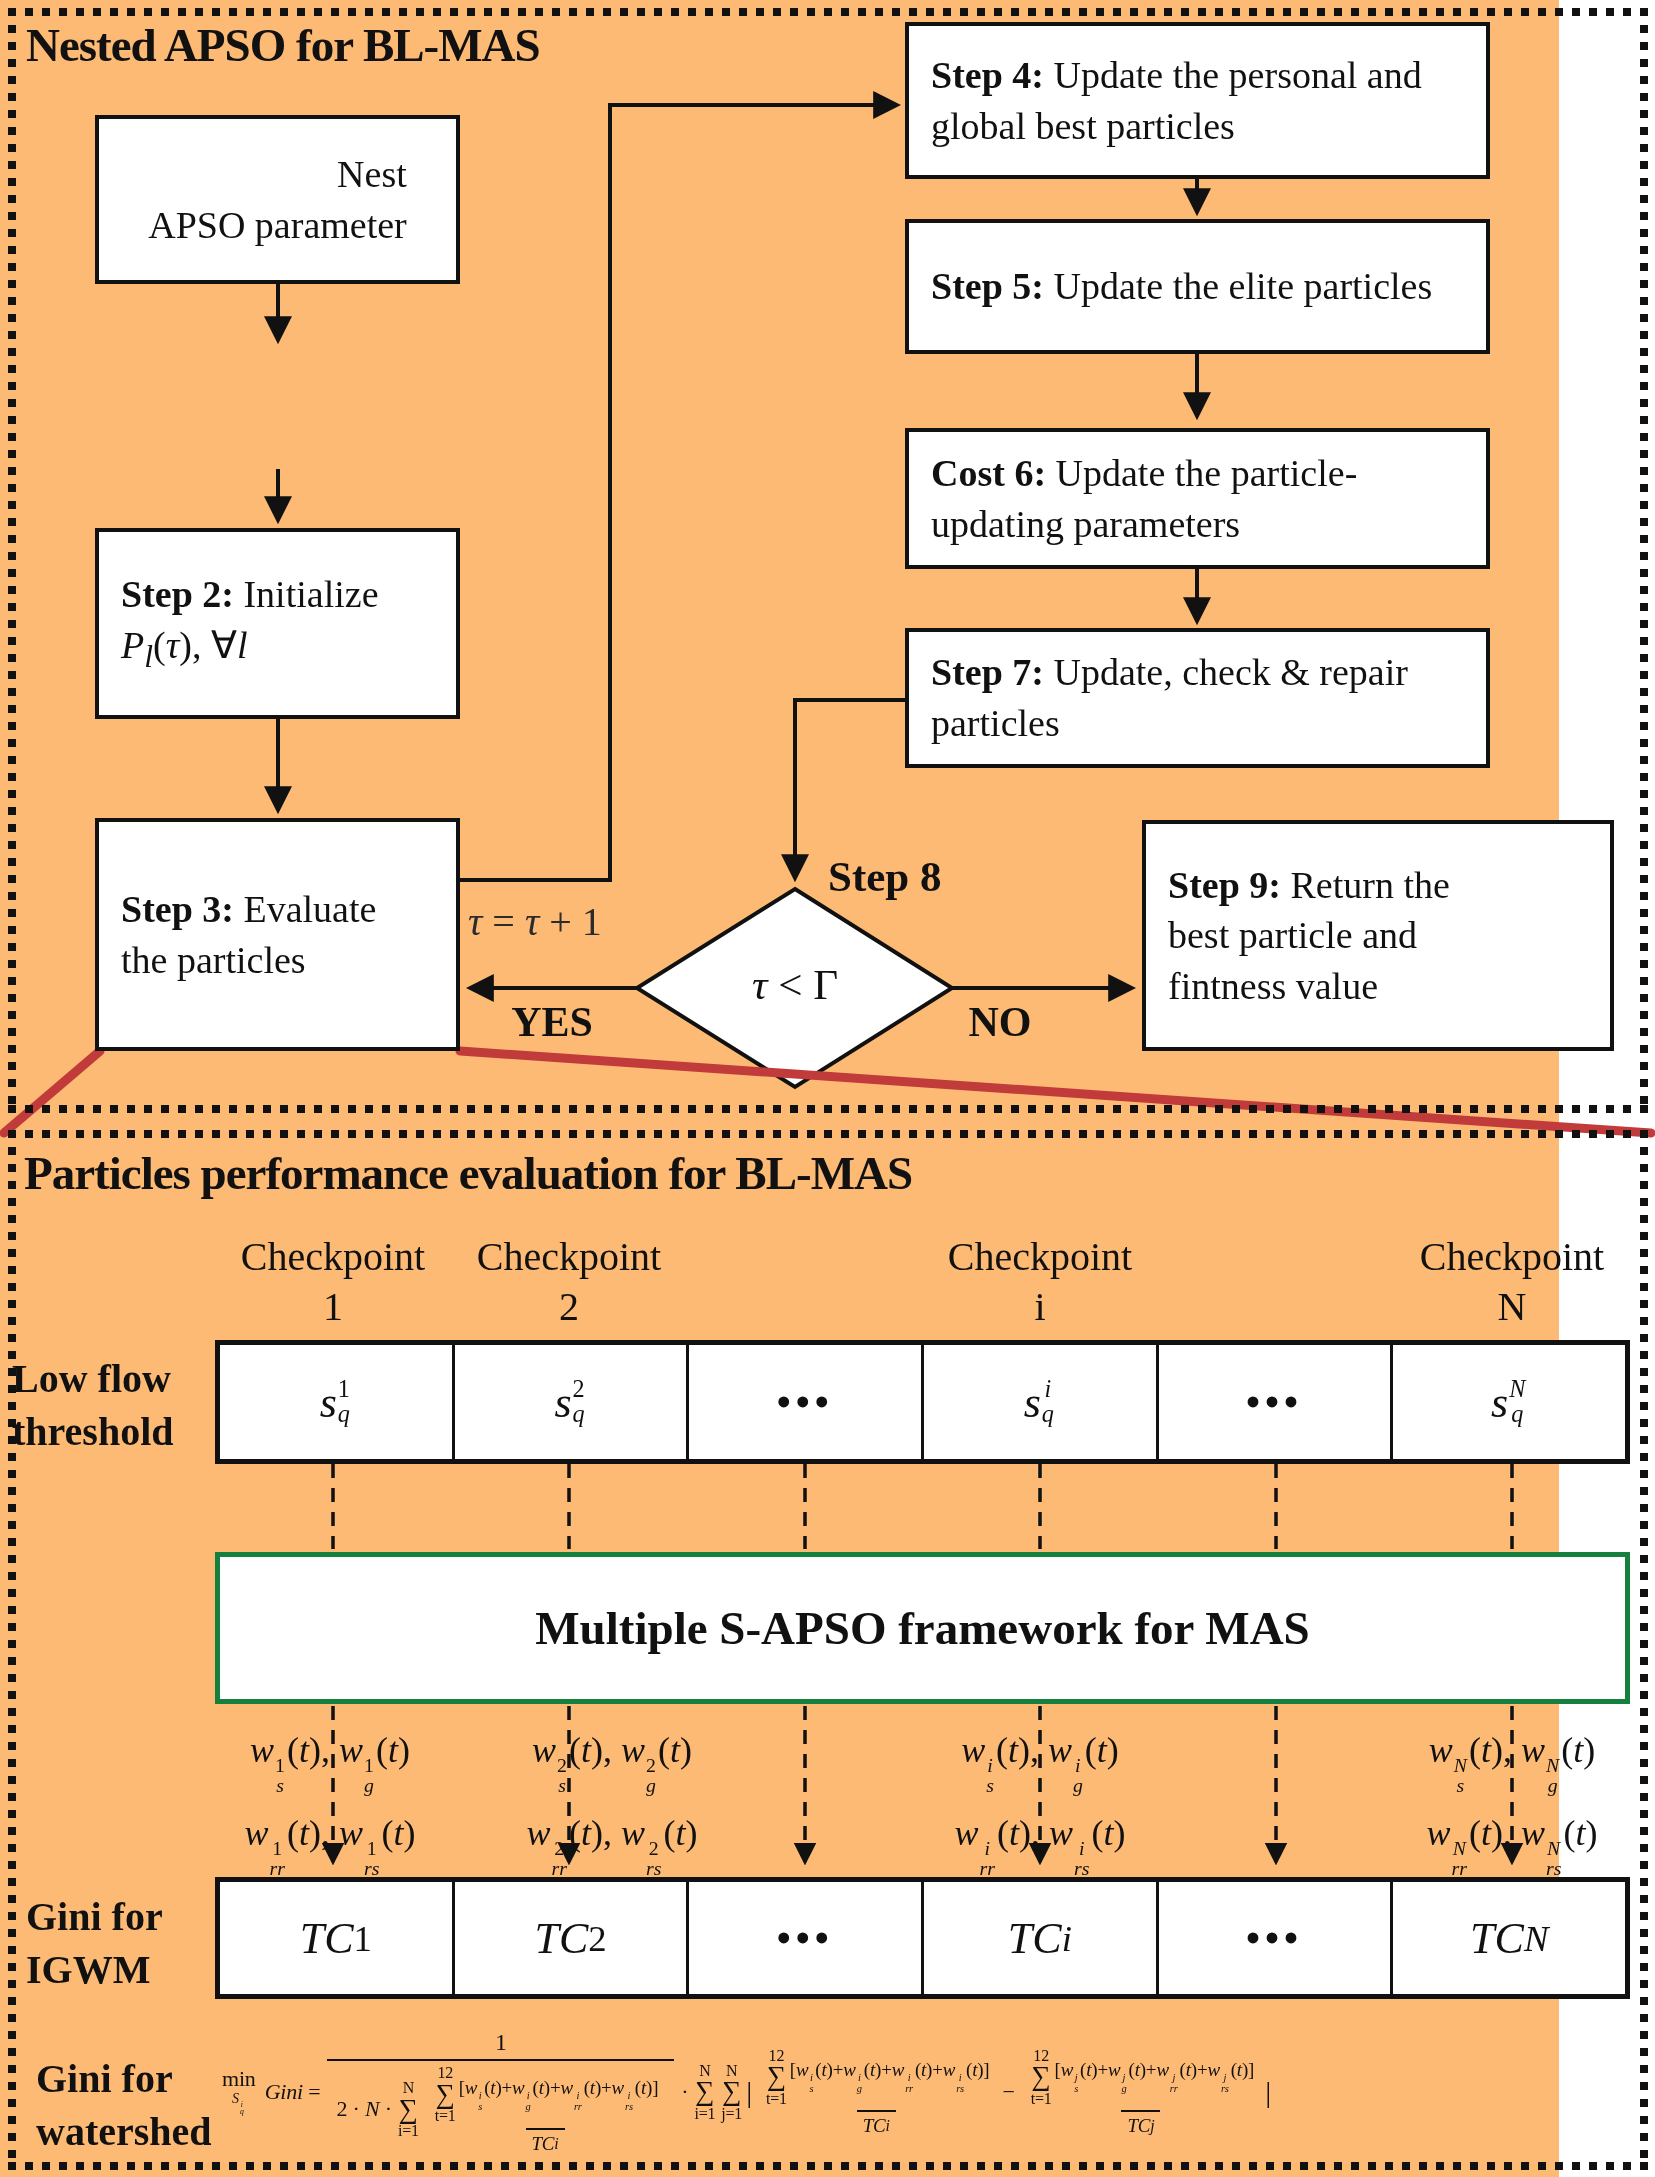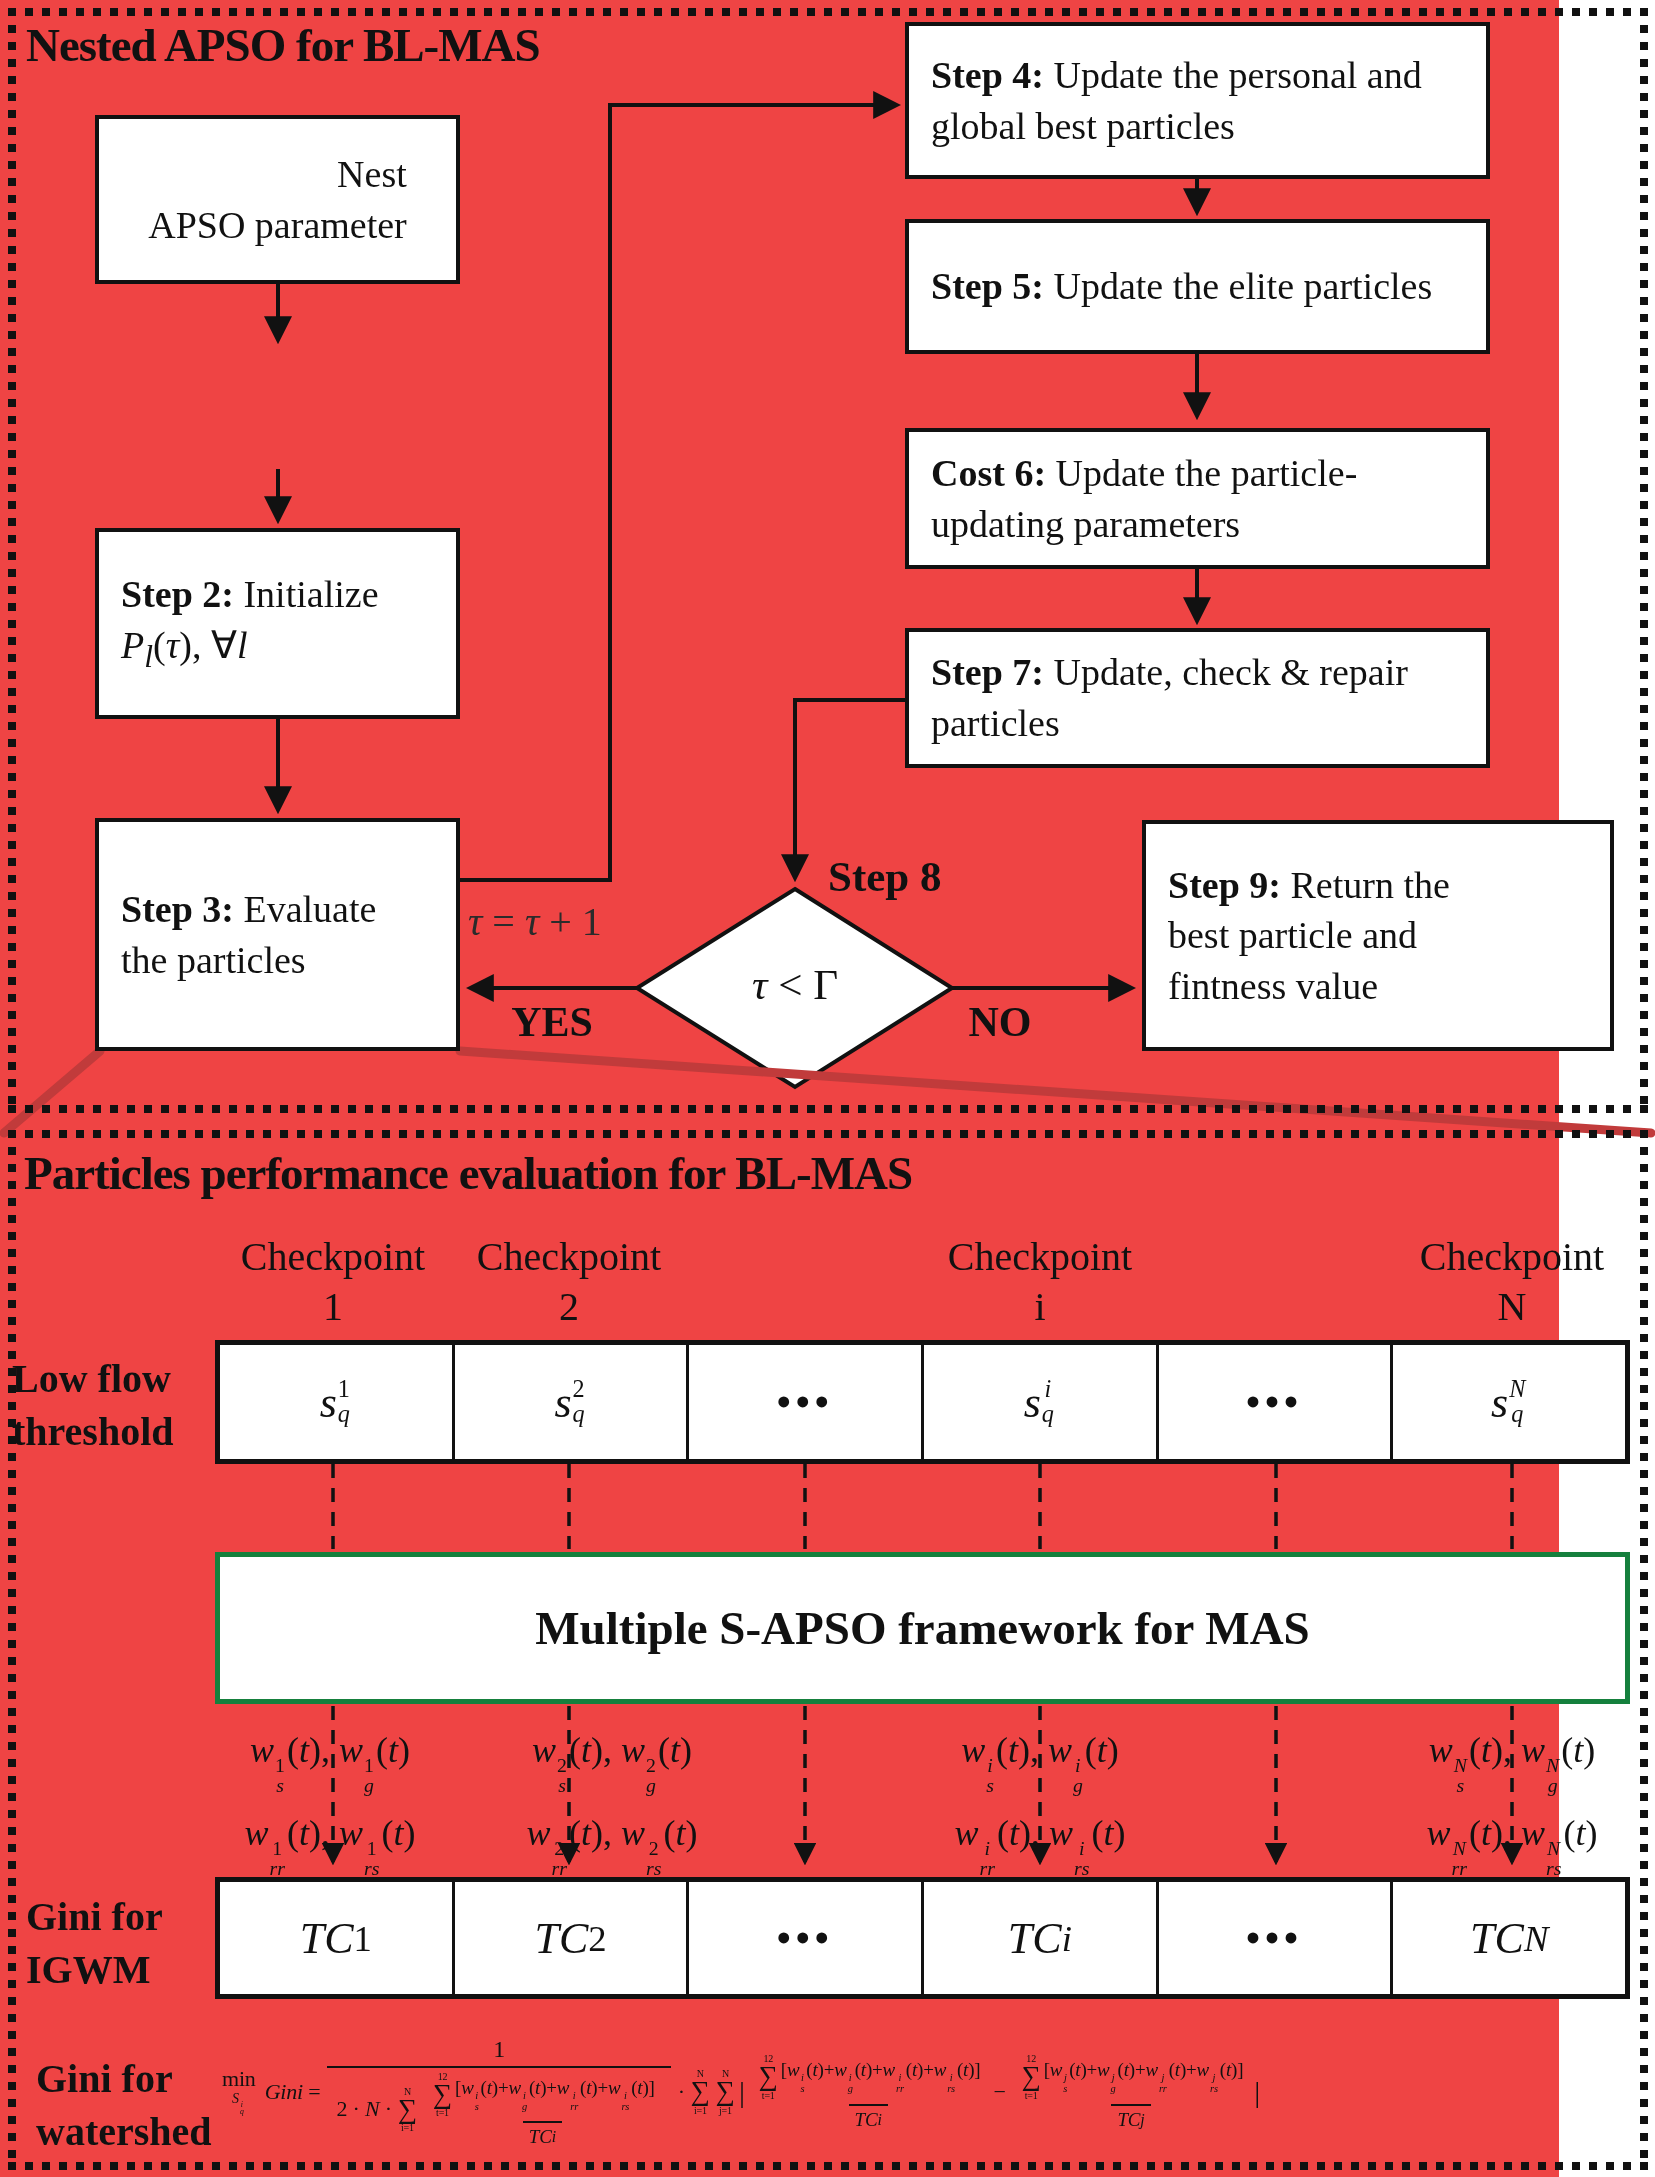--- a/index.html
+++ b/index.html
@@ -1,18 +1,18 @@
 <!DOCTYPE html>
 <html><head>
 <meta charset="utf-8">
 <style>
   *{margin:0;padding:0;box-sizing:border-box}
   html,body{background:#fff}
   body{width:1655px;height:2177px;font-family:"Liberation Serif",serif;color:#111;overflow:hidden}
-  .page{position:relative;width:1559px;height:2177px;background:#ef4444}
+  .page{position:relative;width:1559px;height:2177px;background:#fdba74}
   svg.net{position:absolute;left:0;top:0;width:1655px;height:2177px;z-index:1}
   .edge{position:absolute;z-index:2}
   .edge.h{height:8px;background:repeating-linear-gradient(90deg,#111 0 8px,transparent 8px 17px)}
   .edge.v{width:8px;background:repeating-linear-gradient(180deg,#111 0 8px,transparent 8px 17px)}
   .bx{position:absolute;border:4px solid #111;background:#fff;display:flex;align-items:center;
       font-size:38px;line-height:1.33;z-index:3}
   .bx .pad{padding:4px 22px}
   .bx.center{justify-content:center;text-align:right}
   .title{position:absolute;font-weight:bold;font-size:47px;letter-spacing:-1px;z-index:3;white-space:nowrap}
   .lbl{position:absolute;z-index:3;white-space:nowrap}
@@ -31,21 +31,21 @@
   .dots{letter-spacing:5px;font-weight:bold;font-size:40px}
   .ss{display:inline-flex;flex-direction:column;align-items:center;font-size:0.55em;line-height:1.02;
       vertical-align:-0.5em;margin:0 2px 0 1px}
   .ss span{display:block}
   
   .formula{position:absolute;display:flex;align-items:center;font-size:22px;z-index:3;letter-spacing:-0.2px}
   .frac{display:inline-flex;flex-direction:column;align-items:center;margin:0 4px}
   .fr-top{display:flex;align-items:center;justify-content:center;padding:0 6px 3px}
   .fr-bot{display:flex;align-items:center;justify-content:center;border-top:2px solid #111;padding:3px 6px 0}
   .sum{display:inline-flex;flex-direction:column;align-items:center;line-height:1;margin:0 3px}
-  .sum .slim{font-size:10px;line-height:1.1}
+  .sum .slim{font-size:16px;line-height:1.1}
   .sum .sig{font-size:27px;line-height:0.95}
   .num-row{font-size:19px}
   .minwrap{display:inline-flex;flex-direction:column;align-items:center;line-height:1;margin-right:6px}
   .minwrap .minsub{font-size:14px;margin-top:2px}
   .mtx{margin:0 3px}
   .absbar{font-size:30px;font-weight:400;margin:0 1px}
 </style>
 </head>
 <body>
 

